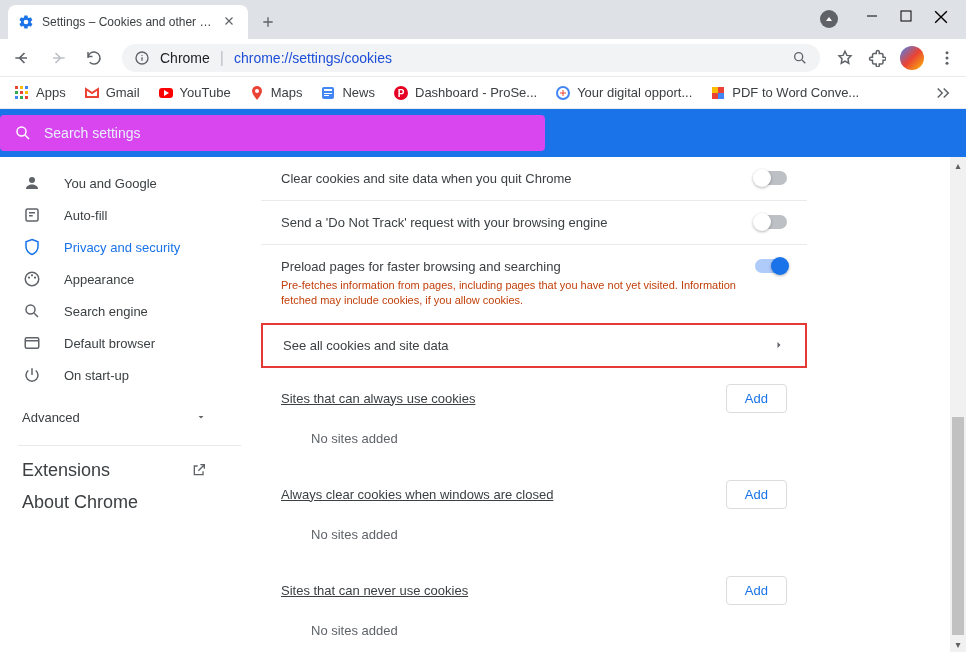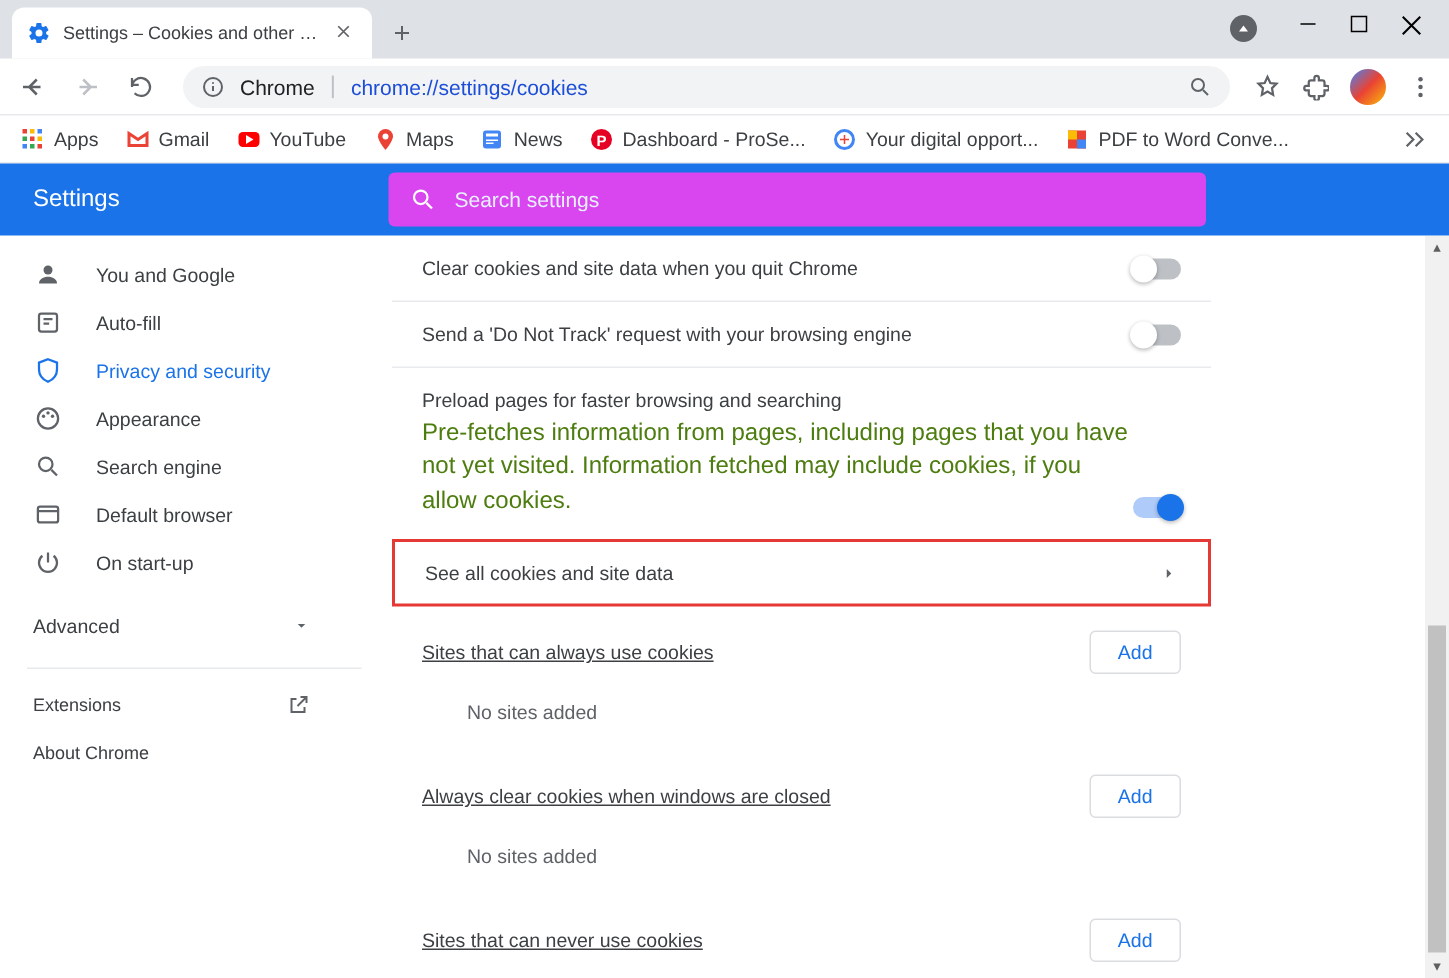--- a/index.html
+++ b/index.html
@@ -44,30 +44,30 @@
 
 .content { display: flex; height: calc(652px - 39px - 38px - 32px - 48px); position: relative; }
 .sidebar { width: 259px; padding-top: 10px; }
 .side-item { height: 32px; display: flex; align-items: center; padding-left: 22px; gap: 22px; font-size: 13px; color: #3c4043; border-radius: 0 16px 16px 0; margin-right: 16px; }
 .side-item.active { color: #1a73e8; }
 .side-item .ico { width: 20px; height: 20px; color: #5f6368; display:flex;align-items:center;justify-content:center; }
 .side-item.active .ico { color: #1a73e8; }
 .side-adv { height: 40px; display: flex; align-items: center; padding: 0 22px; font-size: 13px; color: #3c4043; margin-top: 6px; }
 .side-adv .chev { margin-left: auto; margin-right: 30px; }
 .side-hr { border: none; border-top: 1px solid #e8eaed; margin: 8px 18px; }
-.side-link { height: 32px; display: flex; align-items: center; padding: 0 22px; font-size: 12px; color: #3c4043; }
+.side-link { height: 32px; display: flex; align-items: center; padding: 0 22px; font-size: 18px; color: #3c4043; }
 .ext-ico { margin-left: auto; margin-right: 30px; color:#5f6368; }
 
 .main { flex: 1; overflow-y: auto; display: flex; justify-content: flex-start; padding-left: 2px; }
 .panel { width: 546px; background: #fff; }
-.row { border-top: 1px solid #e8eaed; padding: 14px 20px; display: flex; align-items: flex-end; }
+.row { border-top: 1px solid #e8eaed; padding: 14px 20px; display: flex; align-items: flex-start; }
 .row:first-child { border-top: none; }
 .row-text { flex: 1; }
 .row-title { font-size: 13px; color: #3c4043; }
-.row-sub { font-size: 16px; color: #4d7c0f; margin-top: 4px; line-height: 1.4; }
+.row-sub { font-size: 11px; color: #c2410c; margin-top: 4px; line-height: 1.4; }
 .toggle { width: 32px; height: 14px; background: #bdc1c6; border-radius: 7px; position: relative; }
 .toggle::after { content: ''; position: absolute; width: 18px; height: 18px; background: #fff; border-radius: 50%; top: -2px; left: -2px; box-shadow: 0 1px 3px rgba(0,0,0,0.3); }
 .toggle.on { background: #aecbfa; }
 .toggle.on::after { background: #1a73e8; left: auto; right: -2px; }
 .highlight-row { border: 2.5px solid #e53935; padding: 13px 20px; display:flex; align-items:center; }
 .chevron-right { color:#5f6368; }
 
 .section { padding: 16px 20px 0 20px; }
 .section-head { display: flex; align-items: center; }
 .section-title { font-size: 13px; color: #3c4043; flex: 1; text-decoration: underline; }
@@ -268,21 +268,20 @@
     <span>PDF to Word Conve...</span>
   </div>
   <div class="bm-overflow">
     <svg viewBox="0 0 24 24" width="18" height="18" fill="none" stroke="#5f6368" stroke-width="2">
         <path d="M13 6l6 6-6 6M5 6l6 6-6 6"></path>
       </svg>
   </div>
 </div>
 
 <div class="blue-header">
-  <div class="blue-title">Settings</div>
   <div class="searchwrap">
     <div class="searchbox">
       <span>
           <svg viewBox="0 0 24 24" width="18" height="18" fill="none" stroke="#fff" stroke-width="2">
             <circle cx="10" cy="10" r="6"></circle>
             <path d="M15 15l5 5"></path>
           </svg>
         </span>
       <input placeholder="Search settings" style="">
     </div>

